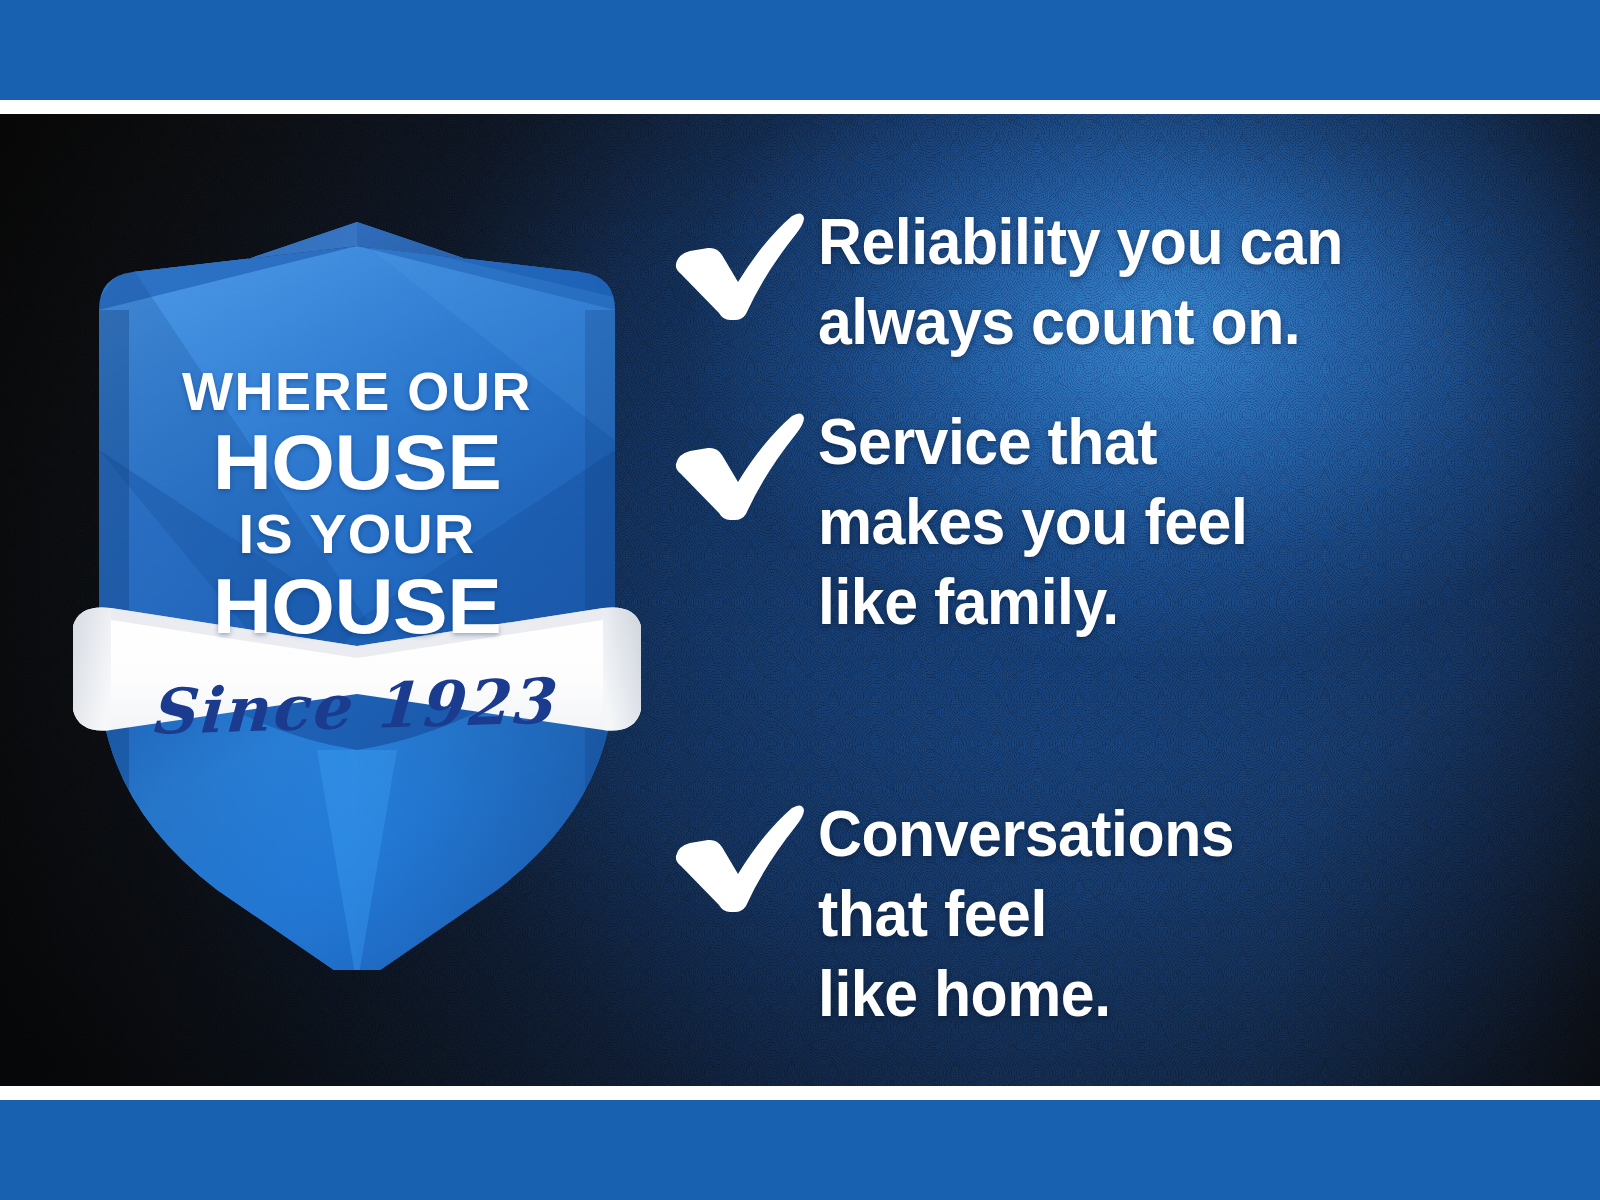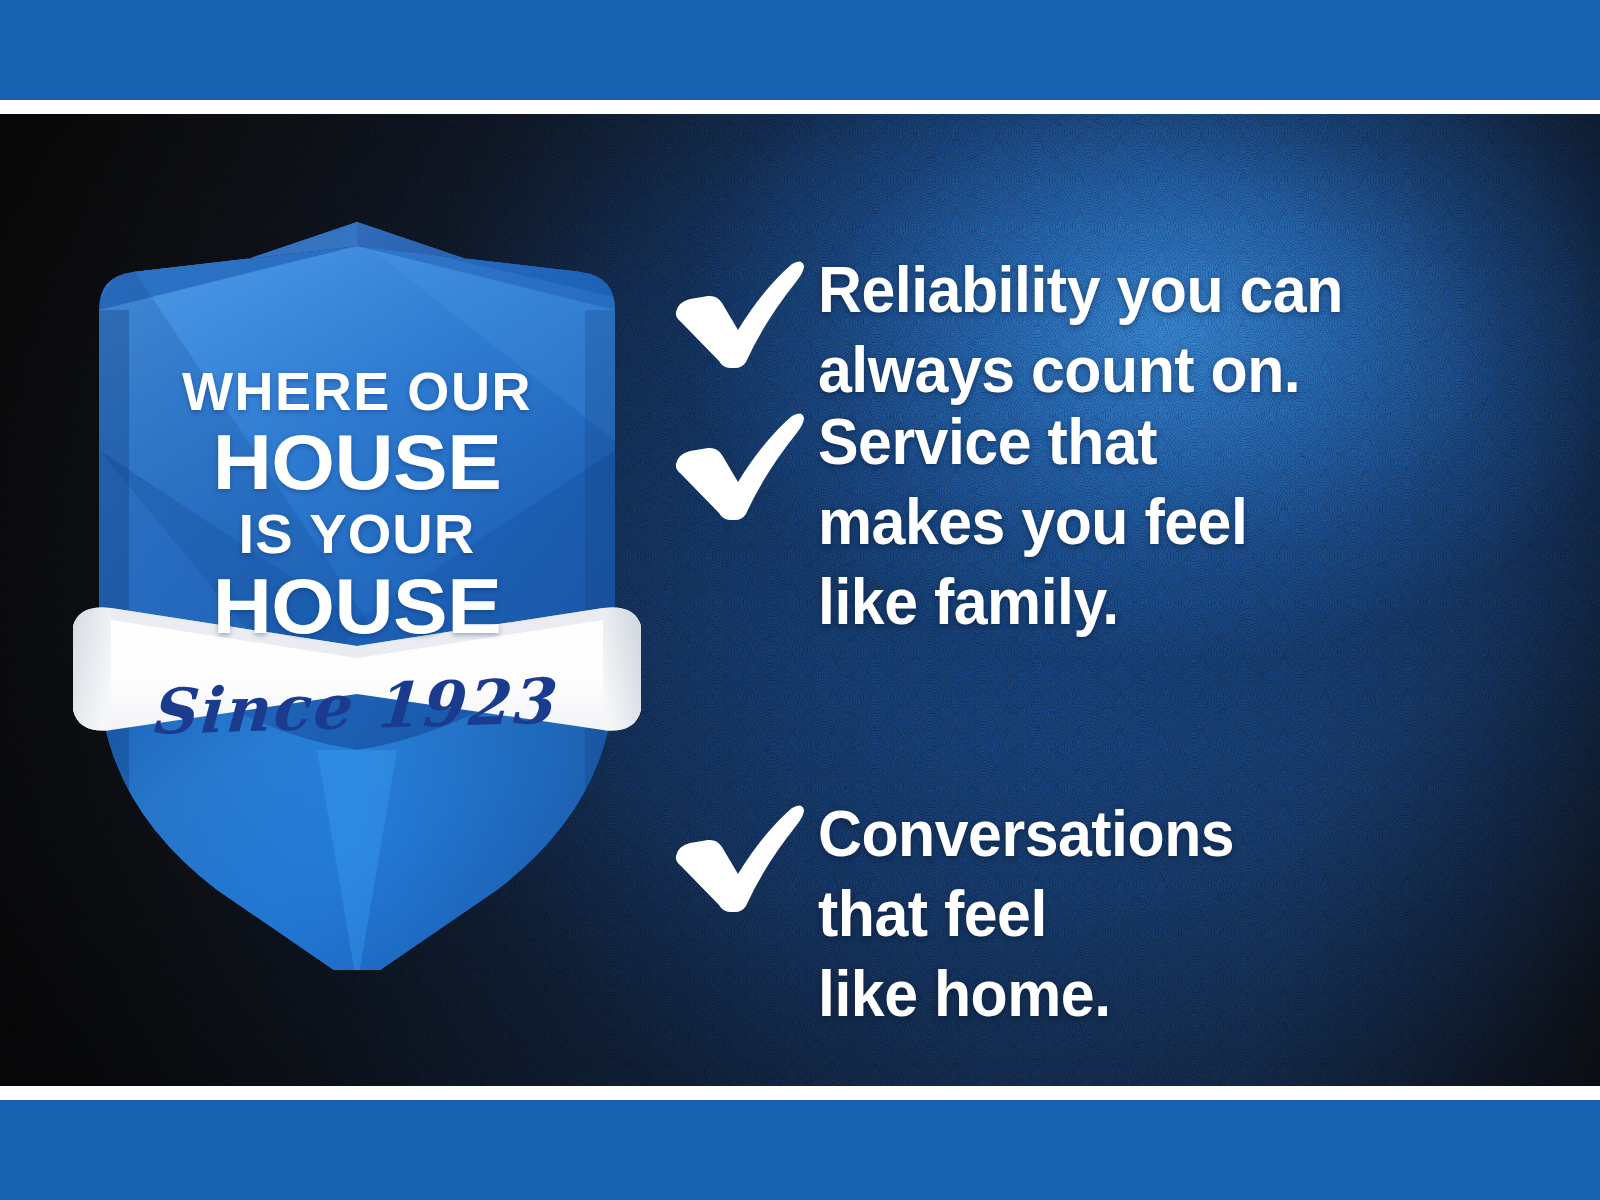--- a/index.html
+++ b/index.html
@@ -112,21 +112,21 @@
     font-family:"DejaVu Serif", serif;
     font-style:italic; font-weight:bold;
     font-size:62px; letter-spacing:2px;
     transform:rotate(-1.6deg) skewX(-6deg);
   }
 
   
   #benefits { position:absolute; left:668px; top:150px; width:900px; height:900px; }
 
   .benefit-row { position:absolute; left:0; width:900px; display:flex; }
-  #benefit-row-0 { top:58px;margin-top:48px; }
+  #benefit-row-0 { top:58px; }
   #benefit-row-1 { top:258px; }
   #benefit-row-2 { top:650px; }
 
   .benefit-check { width:150px; flex:0 0 150px; padding-top:4px; }
   .benefit-check svg { display:block; width:138px; height:108px; }
 
   .benefit-text {
     color:#ffffff;
     font-family:"Liberation Sans", sans-serif;
     font-weight:bold;

